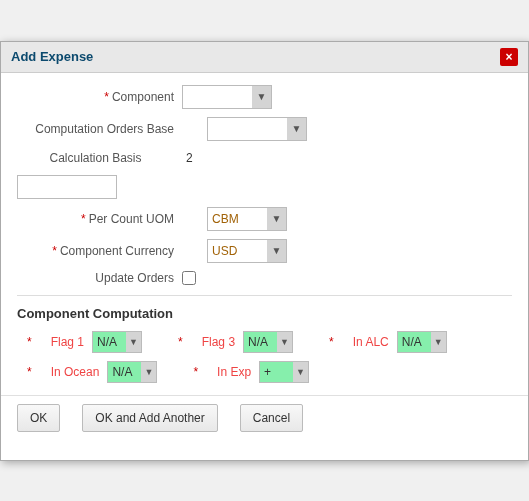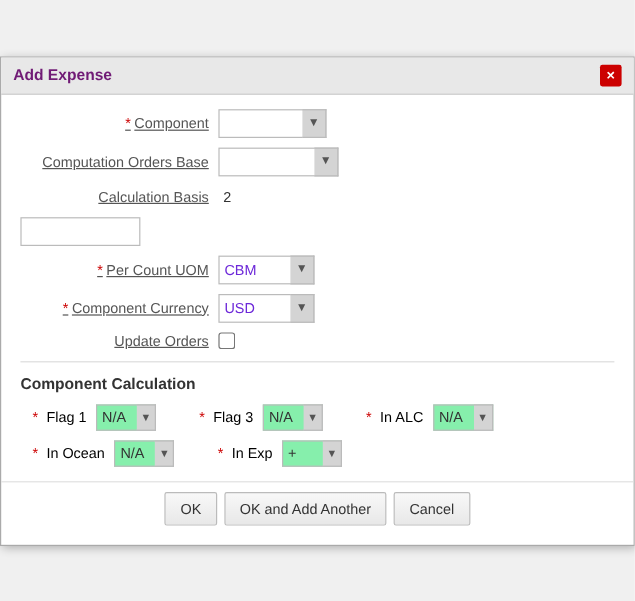--- a/index.html
+++ b/index.html
@@ -22,21 +22,21 @@
       background: #e8e8e8;
       border-bottom: 1px solid #ccc;
       padding: 6px 10px;
       display: flex;
       align-items: center;
       justify-content: space-between;
     }
     .dialog-title {
       font-weight: bold;
       font-size: 13px;
-      color: #701a75;
+      color: #0c4a6e;
     }
     .close-btn {
       width: 18px;
       height: 18px;
       background: #c00;
       color: #fff;
       border: none;
       cursor: pointer;
       font-size: 12px;
       font-weight: bold;
@@ -51,21 +51,20 @@
     .form-row {
       display: flex;
       align-items: center;
       margin-bottom: 8px;
     }
     .form-label {
       text-align: right;
       color: #555;
       padding-right: 8px;
       flex-shrink: 0;
-      text-decoration: underline;
     }
     .required-star {
       color: #c00;
       margin-right: 3px;
     }
     .form-control {
       height: 24px;
       border: 1px solid #bbb;
       padding: 2px 4px;
       font-size: 12px;
@@ -82,21 +81,22 @@
     }
     .select-field {
       height: 24px;
       border: 1px solid #bbb;
       padding: 2px 20px 2px 4px;
       font-size: 12px;
       background: #fff;
       appearance: none;
       -webkit-appearance: none;
       cursor: pointer;
-      color: #6d28d9;
+      color: #a16207;
+      margin-left: 25px;
     }
     .dropdown-arrow {
       position: absolute;
       right: 0;
       top: 0;
       width: 20px;
       height: 24px;
       background: #d4d4d4;
       border: 1px solid #bbb;
       border-left: none;
@@ -136,22 +136,23 @@
       display: flex;
       align-items: center;
       gap: 16px;
     }
     .nom-item {
       display: flex;
       align-items: center;
       gap: 4px;
     }
     .nom-label {
-      color: #000000;
+      color: #ef4444;
       white-space: nowrap;
+      margin-left: 12px;
     }
     .nom-select-wrap {
       display: flex;
       align-items: center;
       position: relative;
     }
     .nom-select {
       height: 22px;
       border: 1px solid #bbb;
       padding: 1px 18px 1px 4px;
@@ -174,23 +175,23 @@
       border-left: none;
       display: flex;
       align-items: center;
       justify-content: center;
       pointer-events: none;
       font-size: 9px;
       color: #555;
     }
     .dialog-footer {
       display: flex;
-      justify-content: center;
-      gap: 6px;
-      padding: 8px 16px 16px;
+      justify-content: flex-start;
+      gap: 22px;
+      padding: 8px 16px 28px;
       border-top: 1px solid #e0e0e0;
     }
     .btn {
       height: 28px;
       padding: 0 12px;
       font-size: 12px;
       cursor: pointer;
       border: 1px solid #bbb;
       border-radius: 2px;
     }
@@ -241,21 +242,21 @@
       <div class="form-label" style="width:165px;">Computation Orders Base</div>
       <div class="select-wrapper">
         <select class="select-field" style="width:100px;">
           <option></option>
         </select>
         <div class="dropdown-arrow">▼</div>
       </div>
     </div>
 
     <div class="form-row">
-      <div class="form-label" style="width:165px;">Calculation Basis</div>
+      <div class="form-label" style="width:165px;text-align:center;">Calculation Basis</div>
       <span class="calc-basis-text">2</span>
     </div>
 
 
     <div class="form-row">
       <input type="text" class="form-control" style="width: 100px;">
     </div>
 
     <div class="form-row">
       <div class="form-label" style="width:165px;">
@@ -283,21 +284,21 @@
 
     <div class="form-row">
       <div class="form-label" style="width:165px;">Update Orders</div>
       <div class="checkbox-wrapper">
         <input type="checkbox" style="">
       </div>
     </div>
 
     <div class="section-divider"></div>
 
-    <div class="section-title">Component Calculation</div>
+    <div class="section-title">Component Computation</div>
 
     <div class="nomination-grid">
 
       <div class="nomination-row">
 
         <div class="nom-item">
           <span class="required-star">*</span>
           <span class="nom-label">Flag 1</span>
           <div class="nom-select-wrap" style="margin-left:4px;">
             <select class="nom-select">

